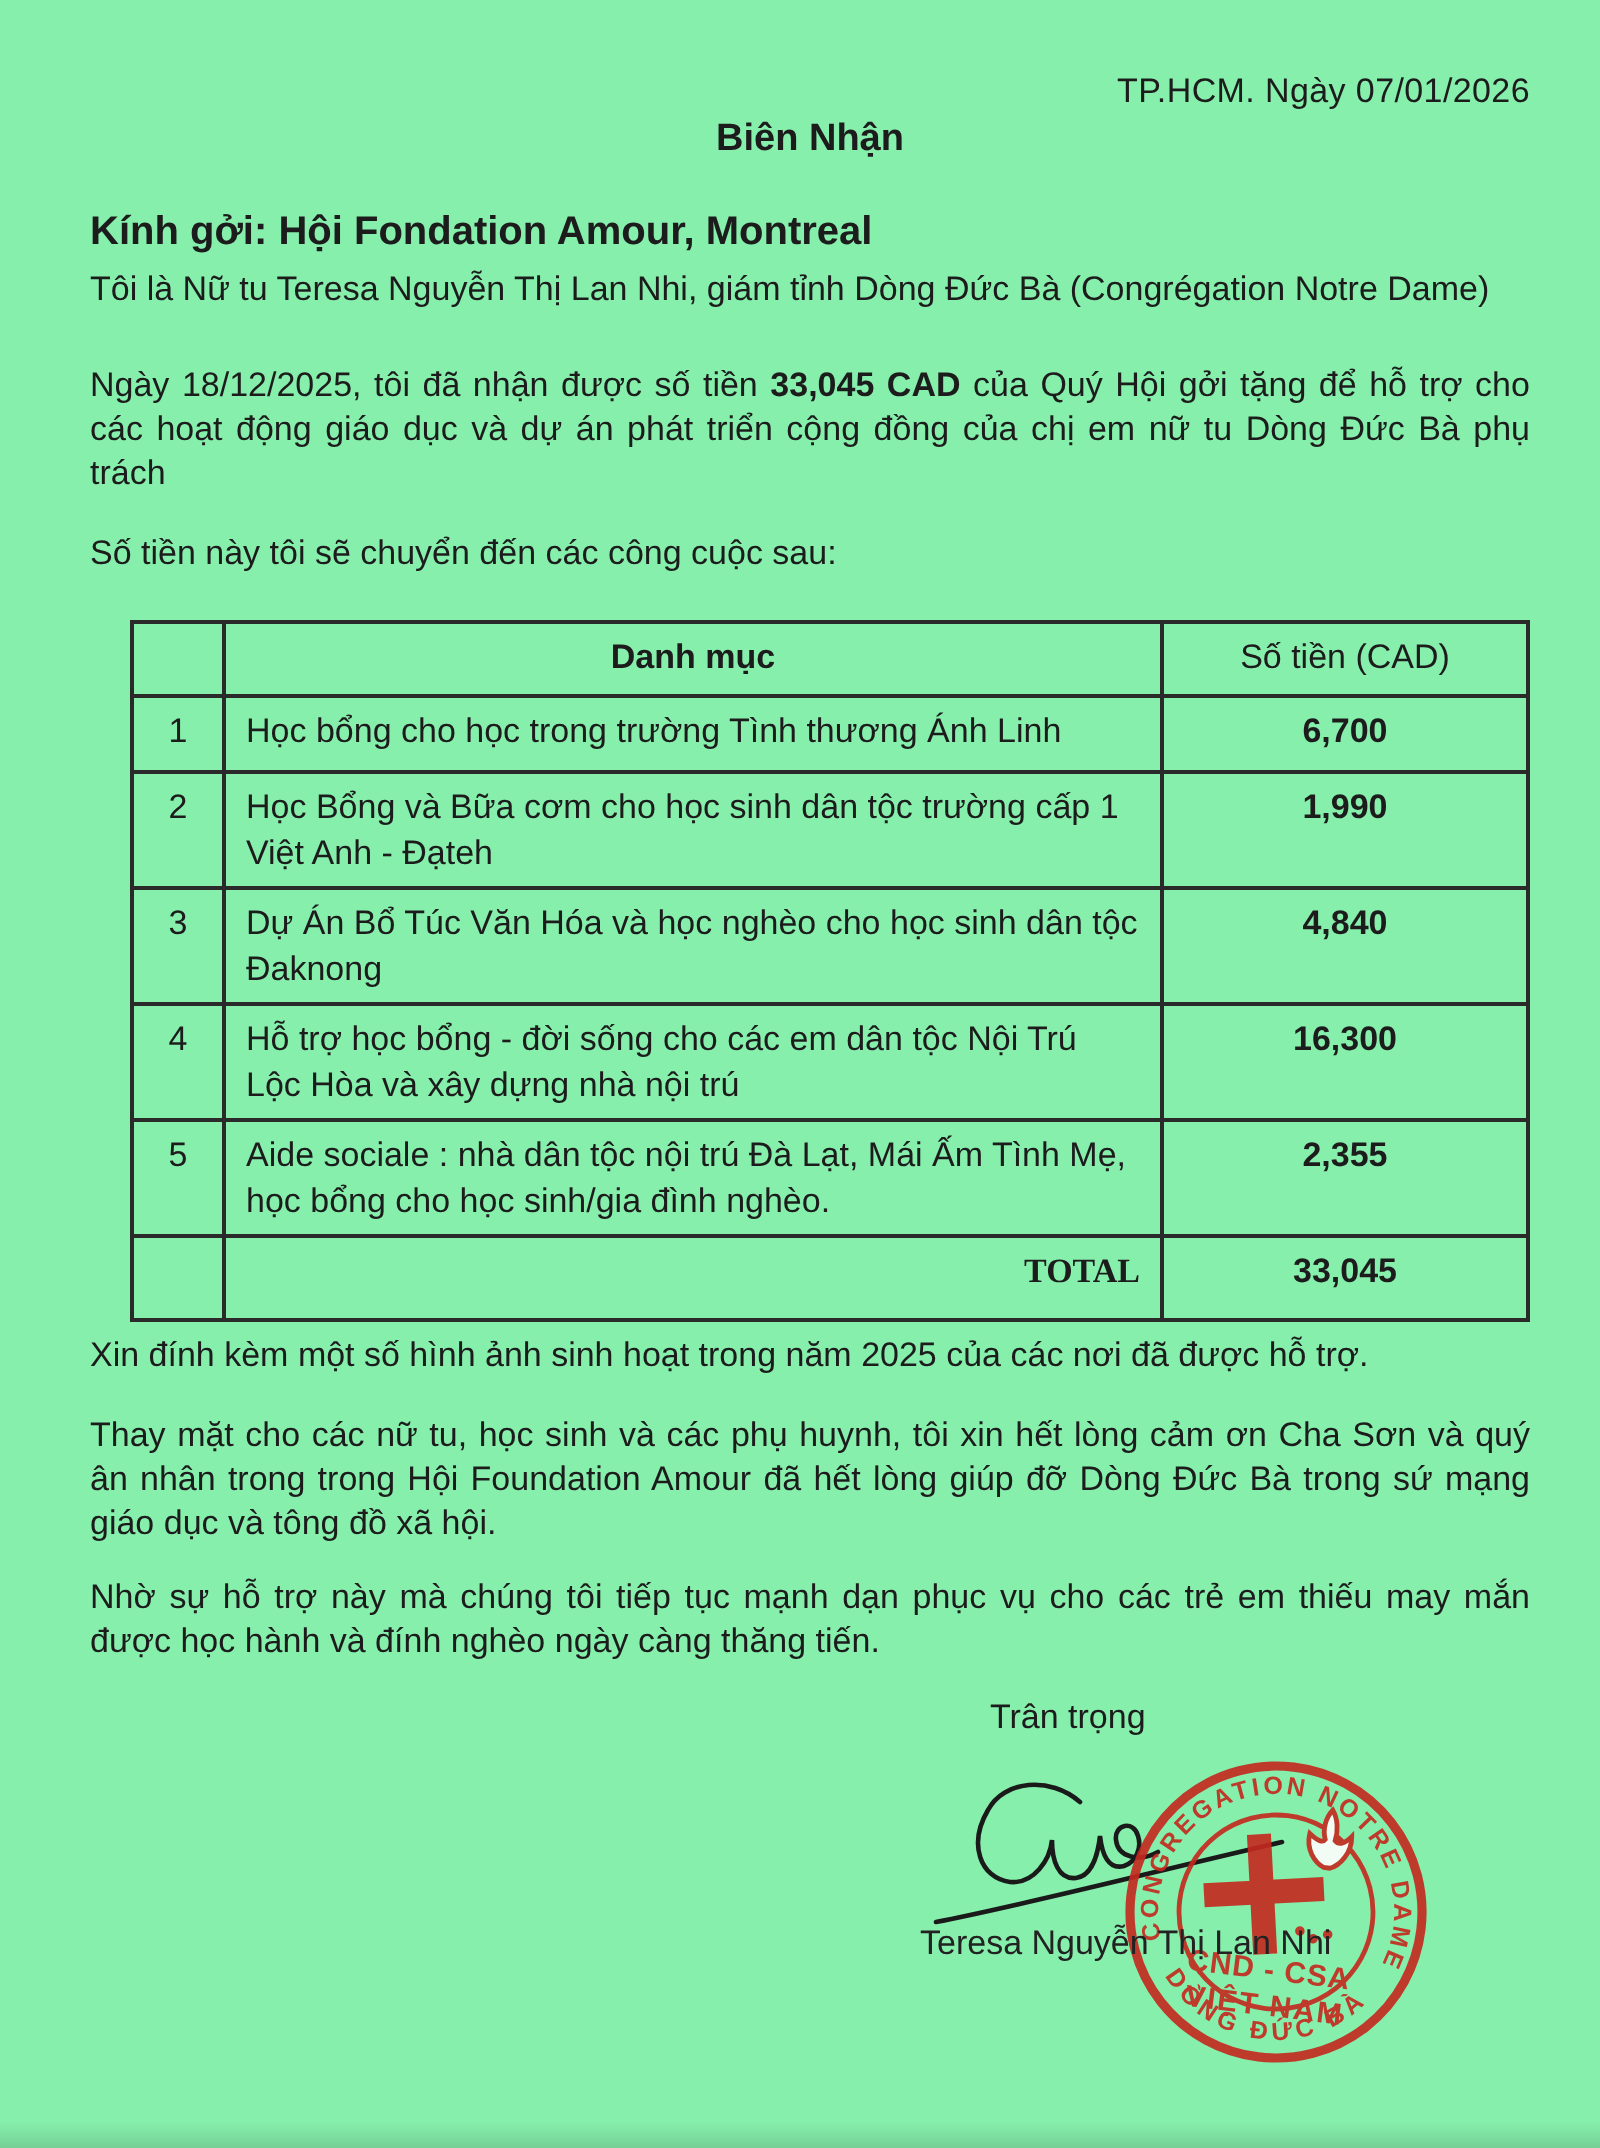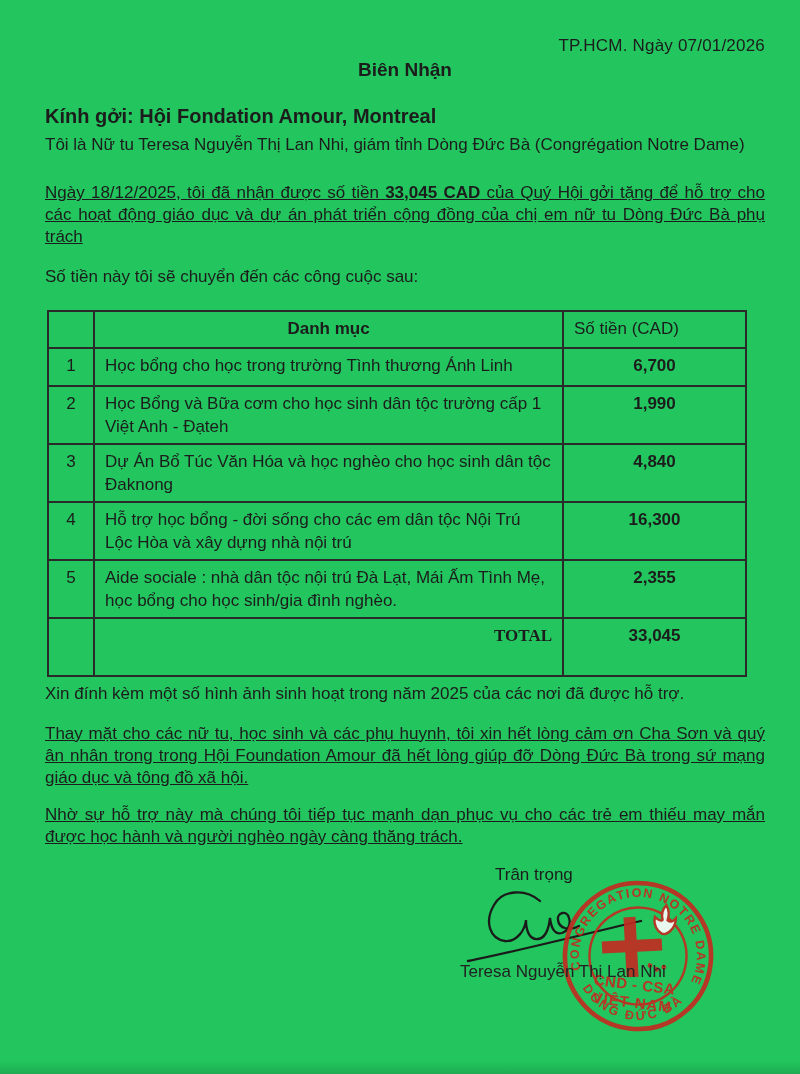--- a/index.html
+++ b/index.html
@@ -2,21 +2,21 @@
 <html><head>
 <meta charset="utf-8">
 <style>
   * { margin: 0; padding: 0; box-sizing: border-box; }
   html, body { background: #e8e8e8; }
   .page {
     position: relative;
     width: 800px;
     height: 1074px;
     margin: 0 auto;
-    background: #22c55e;
+    background: #86efac;
     font-family: "Liberation Sans", "DejaVu Sans", sans-serif;
     color: #1c1c1c;
     padding: 36px 35px 0 45px;
     overflow: hidden;
   }
   .date-line {
     text-align: right;
     font-size: 17px;
     letter-spacing: 0.2px;
   }
@@ -29,47 +29,47 @@
   .doc-recipient {
     font-size: 20px;
     font-weight: bold;
     margin-top: 24px;
   }
   p.body-text {
     font-size: 17px;
     line-height: 22px;
     margin-top: 6px;
   }
-  p.justified { text-align: justify; text-decoration: underline; }
+  p.justified { text-align: justify; }
   .bold { font-weight: bold; }
   table.alloc-table {
     border-collapse: collapse;
     margin-top: 22px;
-    margin-left: 2px;
+    margin-left: 20px;
     table-layout: fixed;
     width: 698px;
   }
   .alloc-table td, .alloc-table th {
     border: 2px solid #2a2a2a;
     vertical-align: top;
     font-size: 17px;
     line-height: 23px;
     padding: 5px 10px;
   }
   .alloc-table col.c-no  { width: 46px; }
   .alloc-table col.c-cat { width: 469px; }
   .alloc-table col.c-amt { width: 183px; }
   .alloc-table .hdr td { height: 37px; }
   .hdr-cat { text-align: center; font-weight: bold; }
-  .hdr-amt { font-weight: normal; }
+  .hdr-amt { text-align: center; font-weight: normal; }
   .cell-no { text-align: center; }
   .cell-amt { text-align: center; font-weight: bold; border-radius: 13px; }
   .r-single td { height: 38px; }
   .r-double td { height: 54px; }
-  .r-total td { height: 58px; }
+  .r-total td { height: 42px; }
   .total-label {
     text-align: right;
     font-family: "Liberation Serif", "DejaVu Serif", serif;
     font-weight: bold;
     font-size: 21px;
     padding-right: 12px;
   }
   .regards {
     font-size: 17px;
     margin-top: 17px;
@@ -152,21 +152,21 @@
         <td class="total-label">TOTAL</td>
         <td class="cell-amt">33,045</td>
       </tr>
     </tbody>
   </table>
 
   <p class="body-text" style="">Xin đính kèm một số hình ảnh sinh hoạt trong năm 2025 của các nơi đã được hỗ trợ.</p>
 
   <p class="body-text justified" style="margin-top:18px">Thay mặt cho các nữ tu, học sinh và các phụ huynh, tôi xin hết lòng cảm ơn Cha Sơn và quý ân nhân trong trong Hội Foundation Amour đã hết lòng giúp đỡ Dòng Đức Bà trong sứ mạng giáo dục và tông đồ xã hội.</p>
 
-  <p class="body-text justified" style="margin-top:15px">Nhờ sự hỗ trợ này mà chúng tôi tiếp tục mạnh dạn phục vụ cho các trẻ em thiếu may mắn được học hành và người nghèo ngày càng thăng trách.</p>
+  <p class="body-text justified" style="margin-top:15px">Nhờ sự hỗ trợ này mà chúng tôi tiếp tục mạnh dạn phục vụ cho các trẻ em thiếu may mắn được học hành và đính nghèo ngày càng thăng tiến.</p>
 
   <div class="regards">Trân trọng</div>
 
   <svg class="sig-svg" width="200" height="95" viewBox="0 0 200 95">
     <g fill="none" stroke="#1a1a1a" stroke-width="2.3" stroke-linecap="round">
       <path d="M85,18 C70,5 47,7 39,22 C29,39 35,56 50,58 C62,59 70,47 71,37 C71,47 74,57 83,56 C91,55 94,44 95,35 C96,44 99,52 107,50 C113,48 116,41 114,35 C112,27 102,29 103,37 C104,46 115,48 124,43"></path>
       <path d="M13,78 C55,70 125,52 186,38"></path>
     </g>
   </svg>
 

